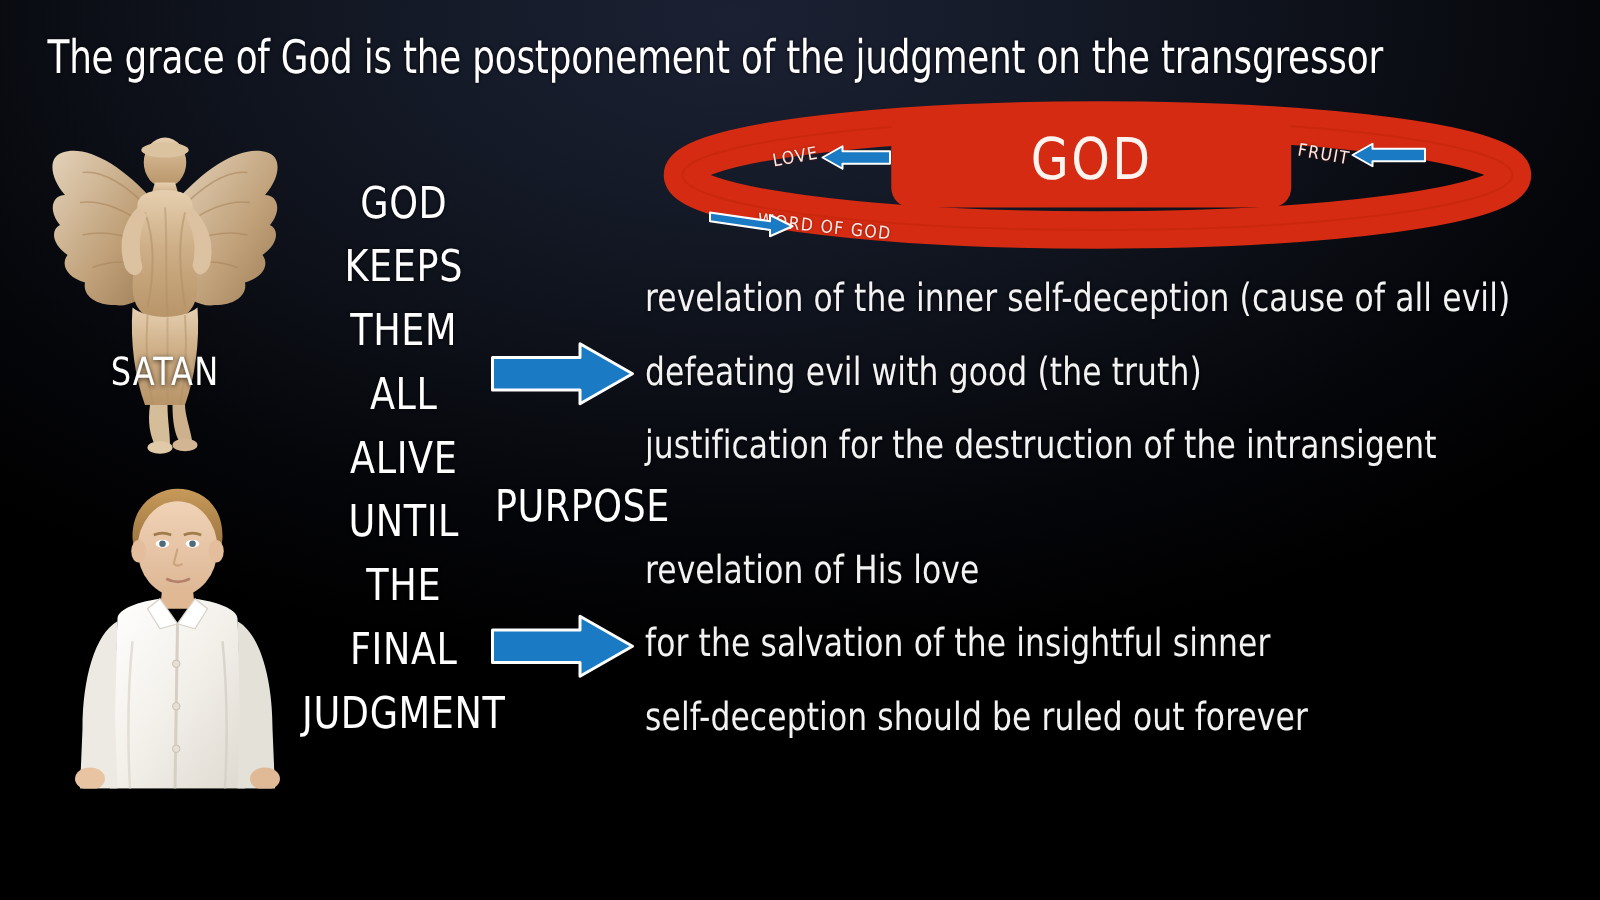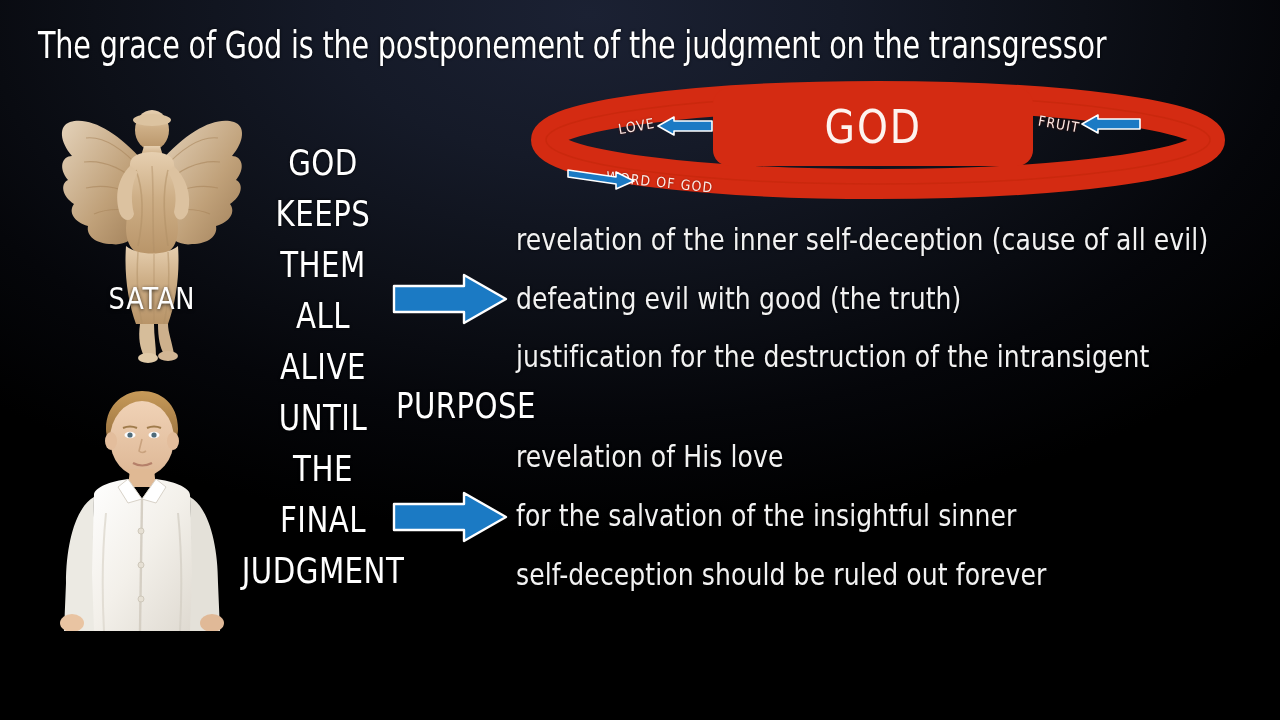--- a/index.html
+++ b/index.html
@@ -51,21 +51,21 @@
     color: #fdfdfd;
     font-family: "DejaVu Sans Condensed", "Liberation Sans Narrow", "Liberation Sans", sans-serif;
     font-weight: 300;
     font-size: 31px;
     letter-spacing: 1px;
     transform: scaleX(0.92);
     text-shadow: 0 1px 4px rgba(0,0,0,0.75);
     pointer-events: none;
   }
 
-  #satan-photo { left: 44px; top: 96px; width: 216px; height: 268px; }
+  #satan-photo { left: 24px; top: 96px; width: 216px; height: 268px; }
   #satan-caption { top: 184px; }
   #adam-photo { left: 36px; top: 383px; width: 212px; height: 248px; }
 
   
   #keeps-stack {
     position: absolute;
     left: 232px;
     top: 138px;
     width: 182px;
     text-align: center;

